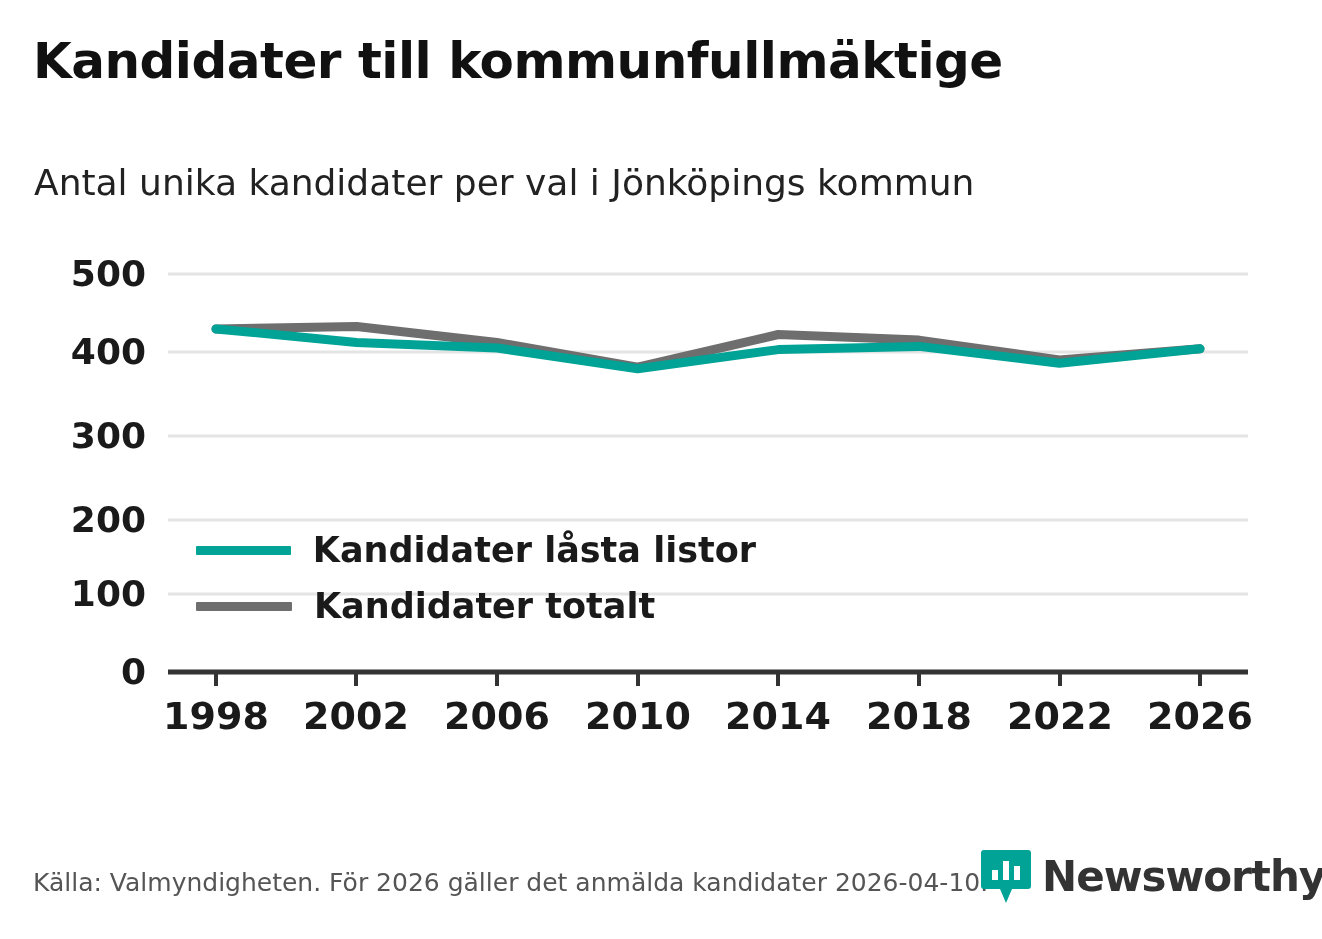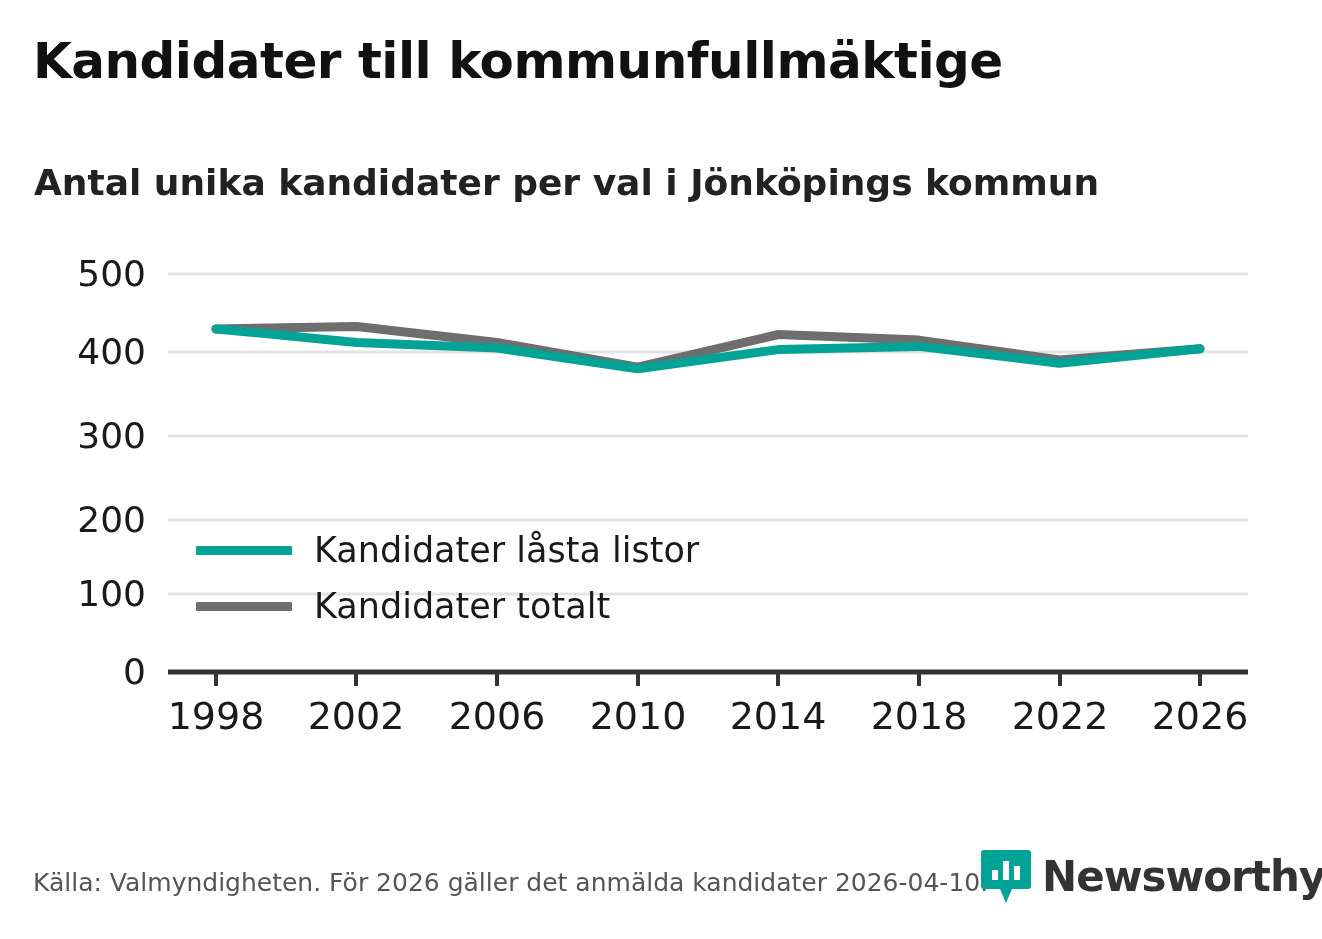--- a/index.html
+++ b/index.html
@@ -29,30 +29,31 @@
     font-weight: bold;
     letter-spacing: -0.5px;
     color: #111111;
     white-space: nowrap;
   }
   .subtitle {
     position: absolute;
     left: 34px;
     top: 158px;
     font-size: 36px;
-    font-weight: bold;
+    font-weight: normal;
     color: #222222;
     white-space: nowrap;
   }
   .chart-area {
     position: absolute;
     left: 0;
     top: 230px;
     width: 1322px;
     height: 520px;
+    font-weight: bold;
   }
   .plot-svg {
     position: absolute;
     left: 0;
     top: 0;
   }
   .footer-note {
     position: absolute;
     left: 33px;
     top: 864px;

